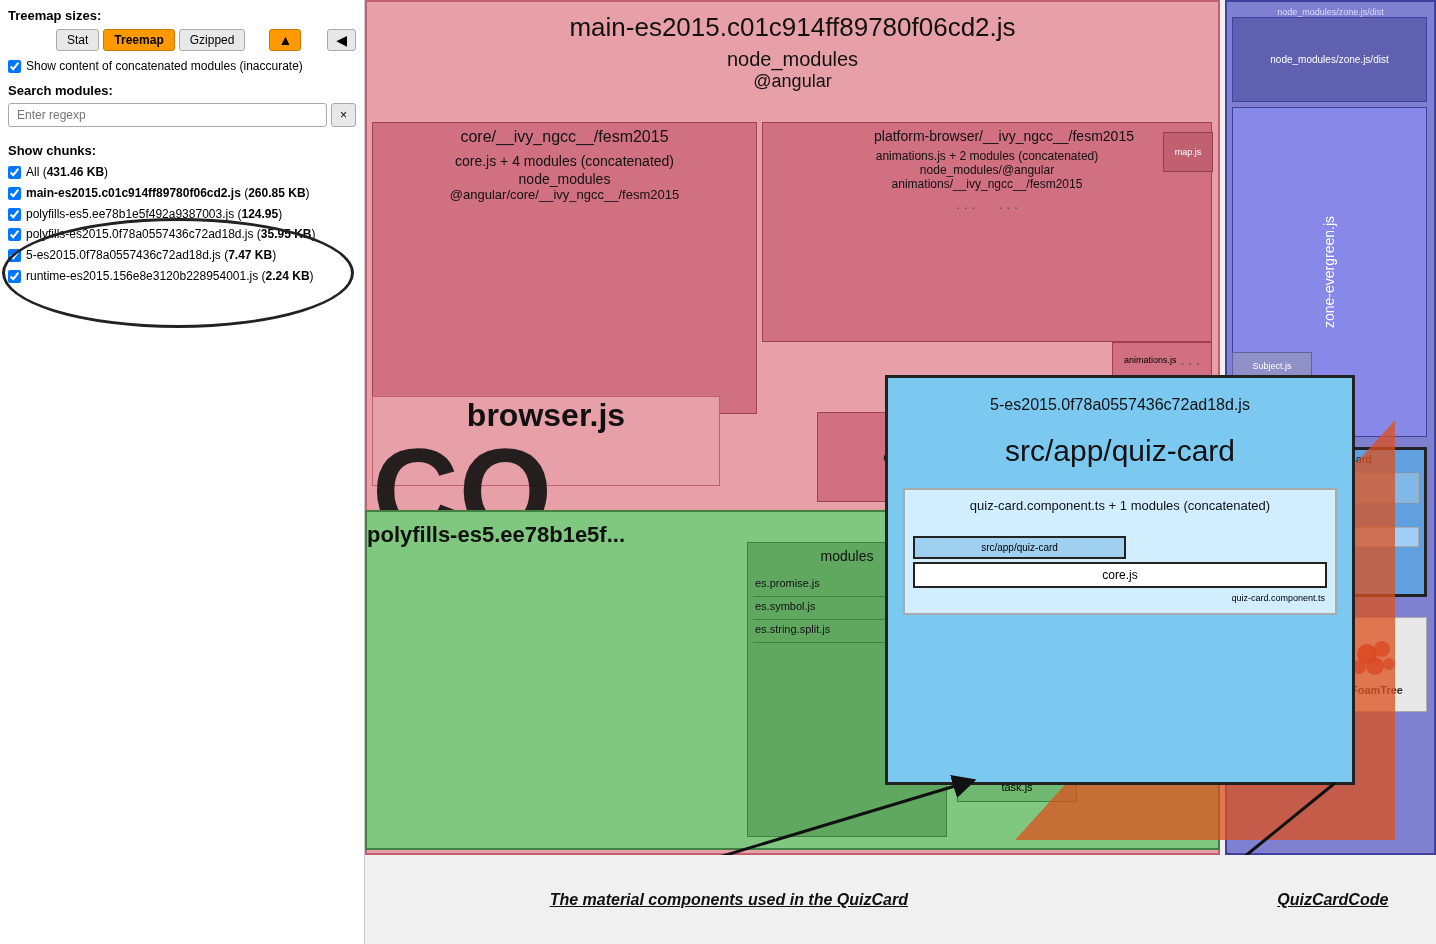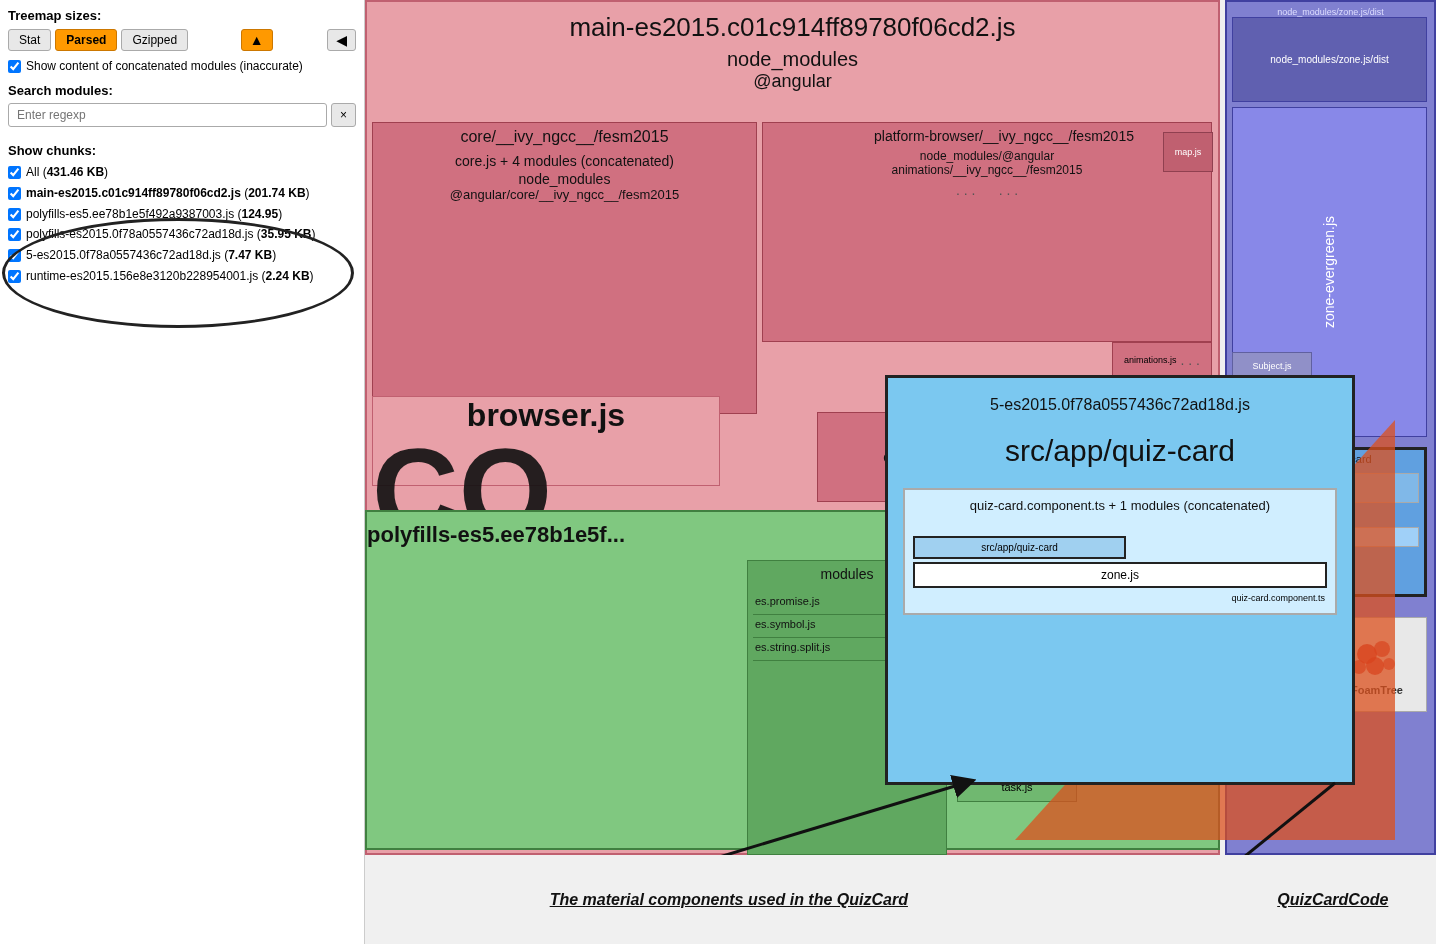--- a/index.html
+++ b/index.html
@@ -20,20 +20,21 @@
       font-size: 13px;
       font-weight: bold;
       margin-bottom: 6px;
     }
 
     .treemap-buttons {
       display: flex;
       gap: 4px;
       margin-bottom: 8px;
       align-items: center;
+      margin-left: 48px;
     }
 
     .btn {
       padding: 3px 10px;
       font-size: 12px;
       border: 1px solid #aaa;
       background: #e8e8e8;
       cursor: pointer;
       border-radius: 3px;
     }
@@ -323,21 +324,21 @@
       left: 50%; top: 10px;
       transform: translateX(-50%);
       font-size: 22px;
       font-weight: bold;
       color: #111;
     }
 
     
     .tm-modules-block {
       position: absolute;
-      left: 380px; top: 48px;
+      left: 380px; top: 30px;
       width: 200px; height: 295px;
       background: #60a860;
       border: 1px solid #408040;
     }
 
     .tm-modules-title {
       text-align: center;
       font-size: 14px;
       padding: 5px;
       color: #111;
@@ -586,21 +587,21 @@
       overflow: visible;
     }
   </style>
 </head>
 <body>
 
 <div id="sidebar">
   <div class="sidebar-title">Treemap sizes:</div>
   <div class="treemap-buttons">
     <button class="btn">Stat</button>
-    <button class="btn active">Parsed</button>
+    <button class="btn active">Treemap</button>
     <button class="btn">Gzipped</button>
     <button class="arrow-btn up-btn">▲</button>
     <button class="arrow-btn">◀</button>
   </div>
   <div class="checkbox-row">
     <input type="checkbox" checked="" style="">
     <label>Show content of concatenated modules (inaccurate)</label>
   </div>
   <div class="search-title">Search modules:</div>
   <div class="search-row">
@@ -608,21 +609,21 @@
     <button class="clear-btn">×</button>
   </div>
   <div class="show-chunks-title">Show chunks:</div>
   <div>
     <div class="chunk-item">
       <input type="checkbox" checked="" style="">
       <span><span>All</span> (<span><b>431.46 KB</b></span>)</span>
     </div>
     <div class="chunk-item">
       <input type="checkbox" checked="" style="">
-      <span><b>main-es2015.c01c914ff89780f06cd2.js</b> (<b>201.74 KB</b>)</span>
+      <span><b>main-es2015.c01c914ff89780f06cd2.js</b> (<b>260.85 KB</b>)</span>
     </div>
     <div class="chunk-item">
       <input type="checkbox" checked="" style="">
       <span>polyfills-es5.ee78b1e5f492a9387003.js (<b>124.95</b>)</span>
     </div>
     <div class="chunk-item">
       <input type="checkbox" checked="" style="">
       <span>polyfills-es2015.0f78a0557436c72ad18d.js (<b>35.95 KB</b>)</span>
     </div>
     <div class="chunk-item">
@@ -647,20 +648,21 @@
 
     <div class="tm-core-block">
       <div class="tm-core-block-title">core/__ivy_ngcc__/fesm2015</div>
       <div class="tm-core-js">core.js + 4 modules (concatenated)</div>
       <div class="tm-core-node-modules">node_modules</div>
       <div class="tm-core-angular-core">@angular/core/__ivy_ngcc__/fesm2015</div>
     </div>
 
     <div class="tm-platform-block">
       <div class="tm-platform-title">platform-browser/__ivy_ngcc__/fesm2015</div>
+      <div class="tm-animations-row">animations.js + 2 modules (concatenated)</div>
       <div class="tm-node-modules-angular">node_modules/@angular</div>
       <div class="tm-animations-fesm">animations/__ivy_ngcc__/fesm2015</div>
       <div style="text-align:center; font-size:12px; margin-top:5px;">
         <span class="dots">. . .</span>
         <span class="dots" style="margin-left:20px;">. . .</span>
       </div>
     </div>
 
     <div class="tm-map-block sm-block">map.js</div>
 
@@ -760,21 +762,21 @@
 
   <div class="popup-overlay">
     <div class="popup-title">5-es2015.0f78a0557436c72ad18d.js</div>
     <div class="popup-subtitle">src/app/quiz-card</div>
 
     <div class="popup-concat-block">
       <div class="popup-concat-title">quiz-card.component.ts + 1 modules (concatenated)</div>
       <div class="popup-concat-row">
         <div class="popup-concat-cell right">src/app/quiz-card</div>
       </div>
-      <div class="popup-card-js">zone.js</div>
+      <div class="popup-card-js">core.js</div>
       <div style="font-size:9px; text-align:right; padding:2px;">
         <span>quiz-card.component.ts</span>
       </div>
     </div>
   </div>
 
   <svg class="arrow-line" style="position:absolute; left:0; top:0; width:1071px; height:944px; pointer-events:none; z-index:40;">
 
     <line x1="195" y1="905" x2="600" y2="783" stroke="#111" stroke-width="3" marker-end="url(#arrowhead)"></line>
 

